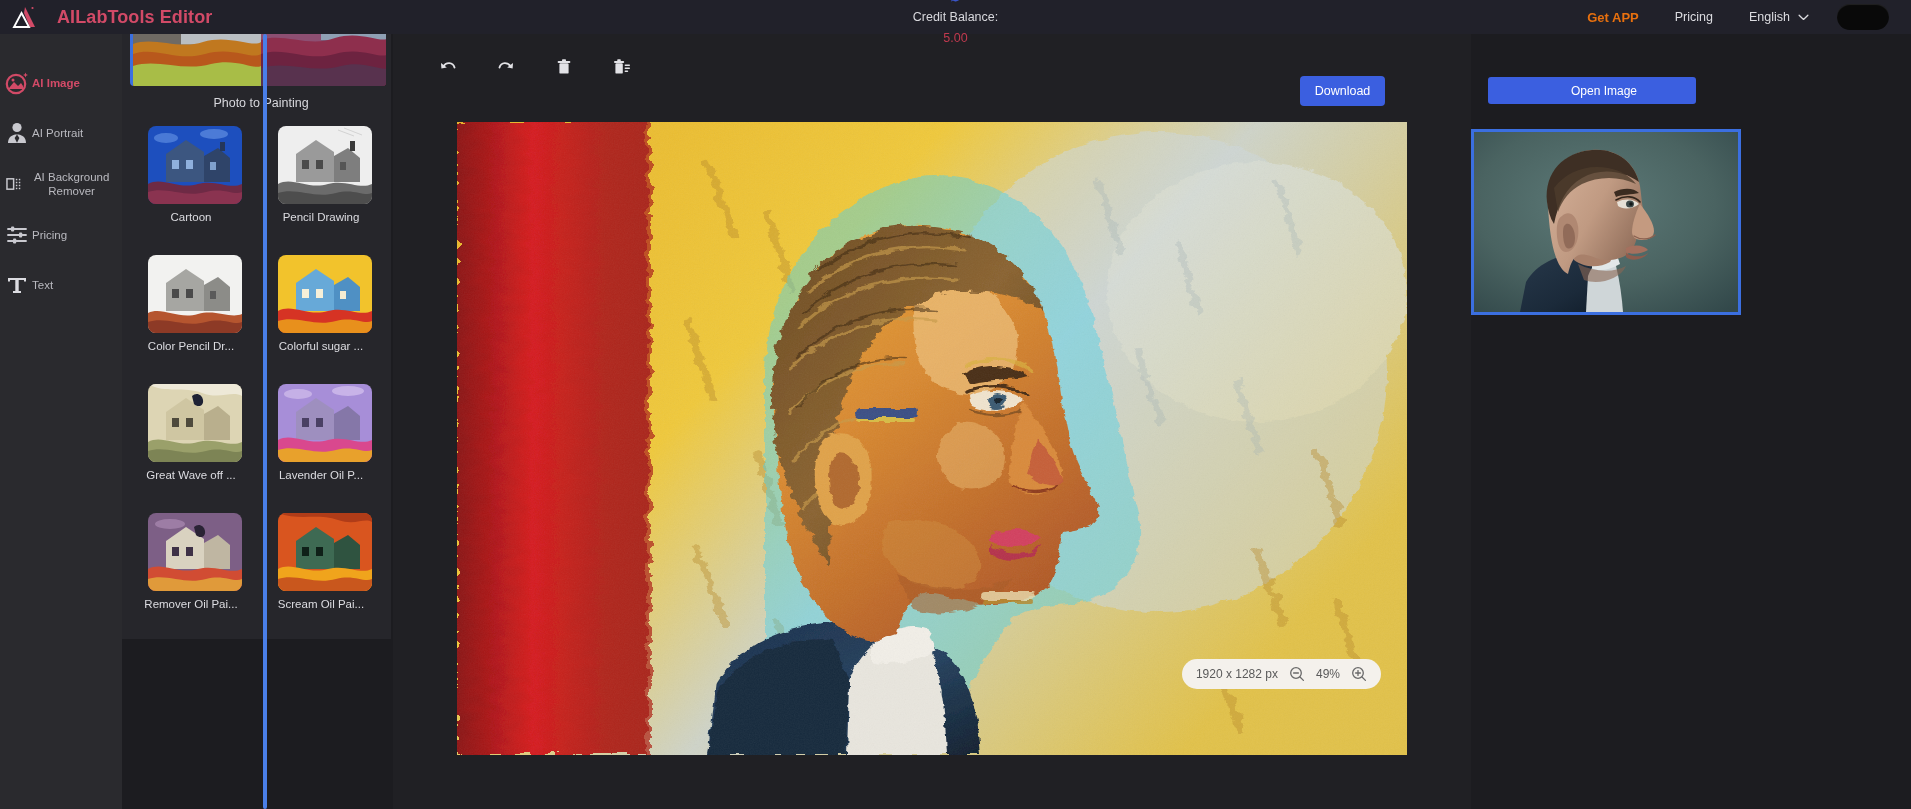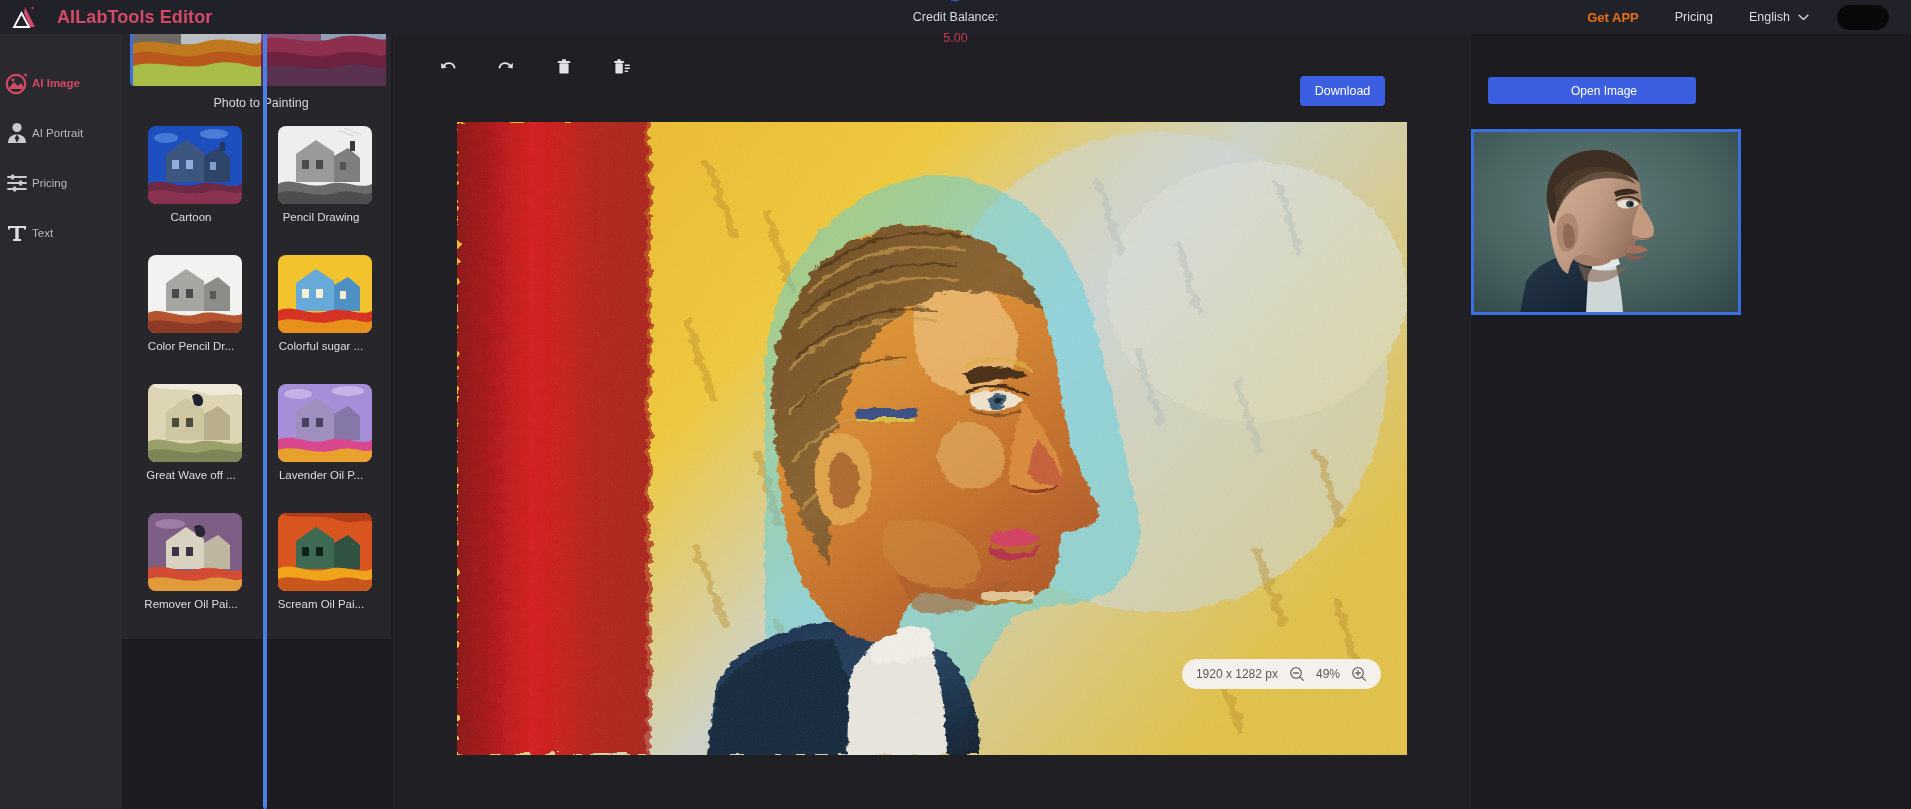--- a/index.html
+++ b/index.html
@@ -353,20 +353,36 @@
 
   <div class="nav-item">
     <svg class="nav-icon" viewBox="0 0 26 26">
       <circle cx="13" cy="7.5" r="4.6" fill="#c9c9cf"></circle>
       <path d="M4 23 C4 17 8 14.4 13 14.4 C18 14.4 22 17 22 23 Z" fill="#c9c9cf"></path>
       <path d="M13 14.4 L10.6 18 L13 22.8 L15.4 18 Z" fill="#2a2a2e"></path>
     </svg>
     <span class="nav-label">AI Portrait</span>
   </div>
 
+  <div class="nav-item">
+    <svg class="nav-icon" viewBox="0 0 26 26">
+      <rect x="4" y="6" width="9" height="14" fill="none" stroke="#c9c9cf" stroke-width="2"></rect>
+      <g fill="#c9c9cf">
+        <rect x="16" y="6" width="2" height="2"></rect>
+          <rect x="20" y="6" width="2" height="2"></rect>
+        <rect x="16" y="10" width="2" height="2"></rect>
+          <rect x="20" y="10" width="2" height="2"></rect>
+        <rect x="16" y="14" width="2" height="2"></rect>
+          <rect x="20" y="14" width="2" height="2"></rect>
+        <rect x="16" y="18" width="2" height="2"></rect>
+          <rect x="20" y="18" width="2" height="2"></rect>
+      </g>
+    </svg>
+    <span class="nav-label">AI Background Remover</span>
+  </div>
 
   <div class="nav-item">
     <svg class="nav-icon" viewBox="0 0 26 26">
       <g stroke="#c9c9cf" stroke-width="1.9" stroke-linecap="round">
         <line x1="4" y1="7" x2="22" y2="7"></line>
         <line x1="4" y1="13" x2="22" y2="13"></line>
         <line x1="4" y1="19" x2="22" y2="19"></line>
       </g>
       <g fill="#c9c9cf">
         <rect x="7" y="4.6" width="3.2" height="4.8" rx="1"></rect>

